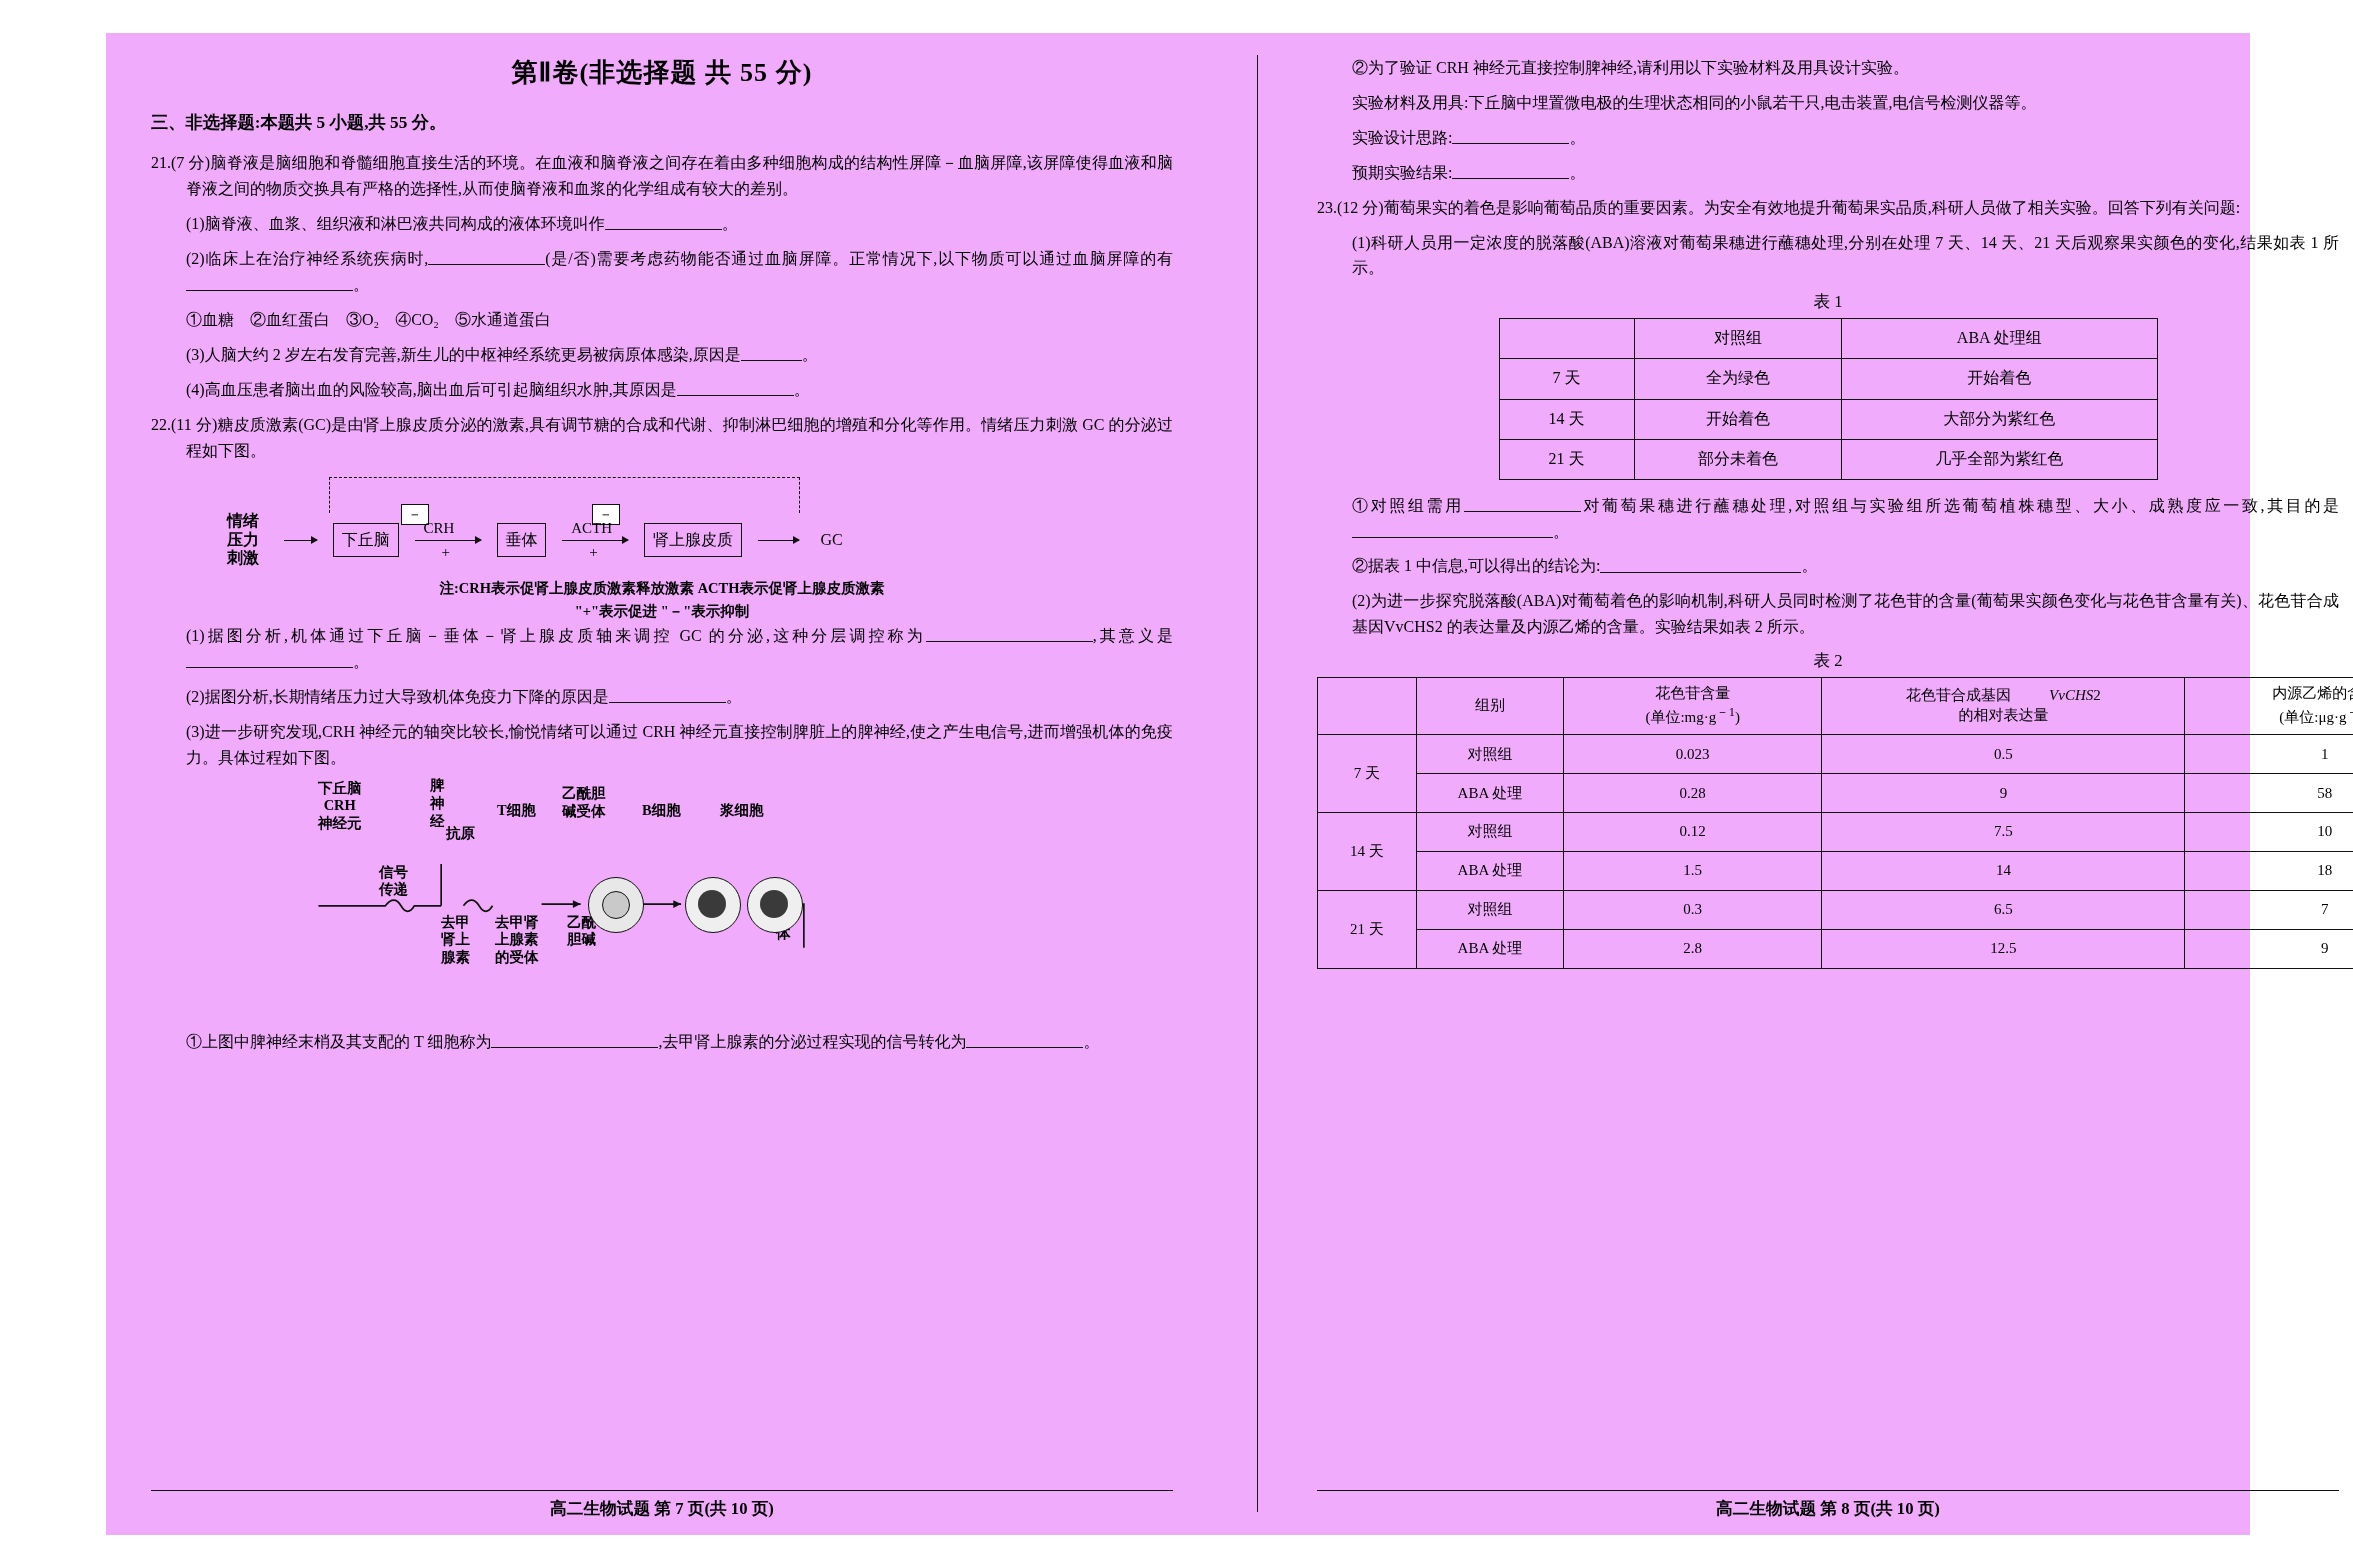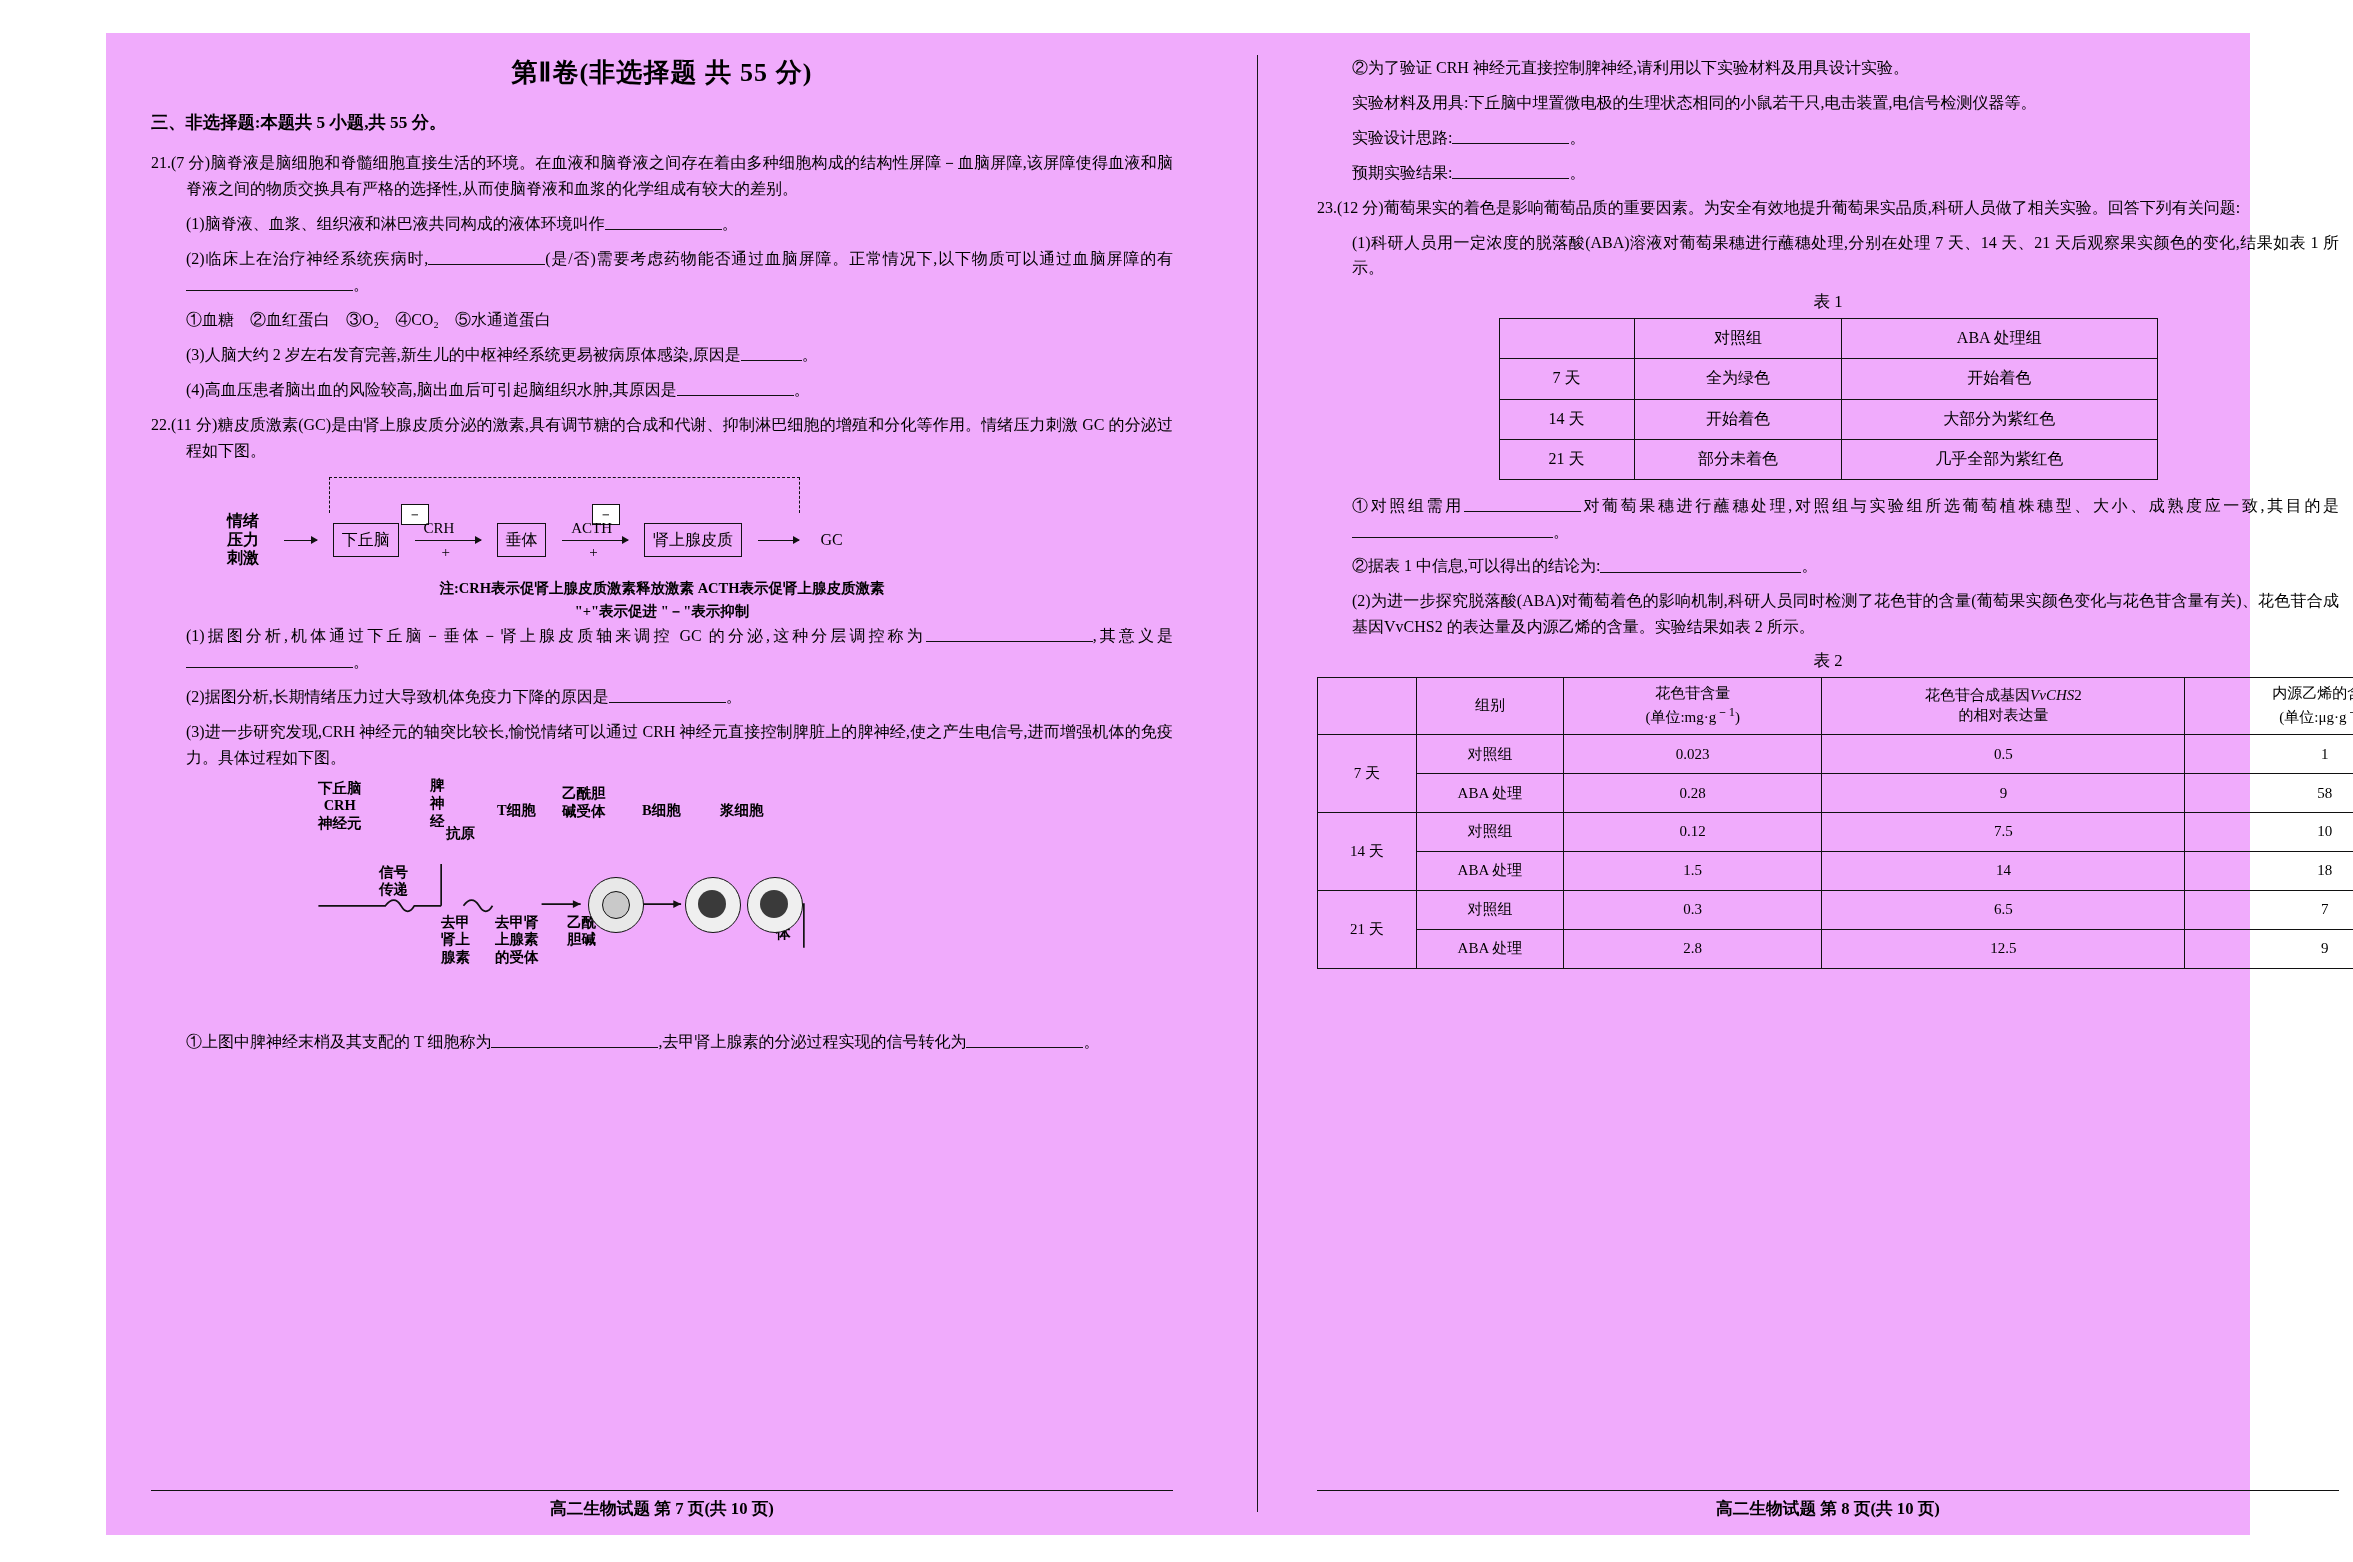--- a/index.html
+++ b/index.html
@@ -25,21 +25,21 @@
   }
   .sec-title{font-size:17.3px;font-weight:bold;margin:0 0 13.4px 0;}
   p{margin:0 0 9px 0;font-size:16px;line-height:1.62;text-align:justify;}
   .indent{text-indent:0;padding-left:35px;}
   .hang{padding-left:35px;text-indent:-35px;}
   .blank{display:inline-block;border-bottom:1.1px solid #111;min-width:84px;height:1em;vertical-align:-1.1px;}
   .blank.s{min-width:61px;}
   .blank.m{min-width:117px;}
   .blank.l{min-width:167px;}
   .blank.xl{min-width:201px;}
-  i{font-style:italic;}
+  i{font-style:italic;padding-left:38px;}
 
   
   .fig1{margin:9px 0 5.6px 0;position:relative;height:145px;}
   .fig1 .row{display:flex;align-items:center;justify-content:center;gap:16px;}
   .stim{font-size:16px;font-weight:bold;line-height:1.15;text-align:center;width:50px;}
   .box{border:1.1px solid #111;padding:5.6px 7.8px;font-size:16px;white-space:nowrap;}
   .arrowline{position:relative;width:66px;height:1.1px;background:#111;}
   .arrowline:after{content:"";position:absolute;right:-1.1px;top:-3.9px;border-left:7.8px solid #111;border-top:4.5px solid transparent;border-bottom:4.5px solid transparent;}
   .lbl-top{position:absolute;top:-20px;left:9px;font-size:15px;white-space:nowrap;}
   .lbl-bot{position:absolute;top:4.5px;left:27px;font-size:15px;}

